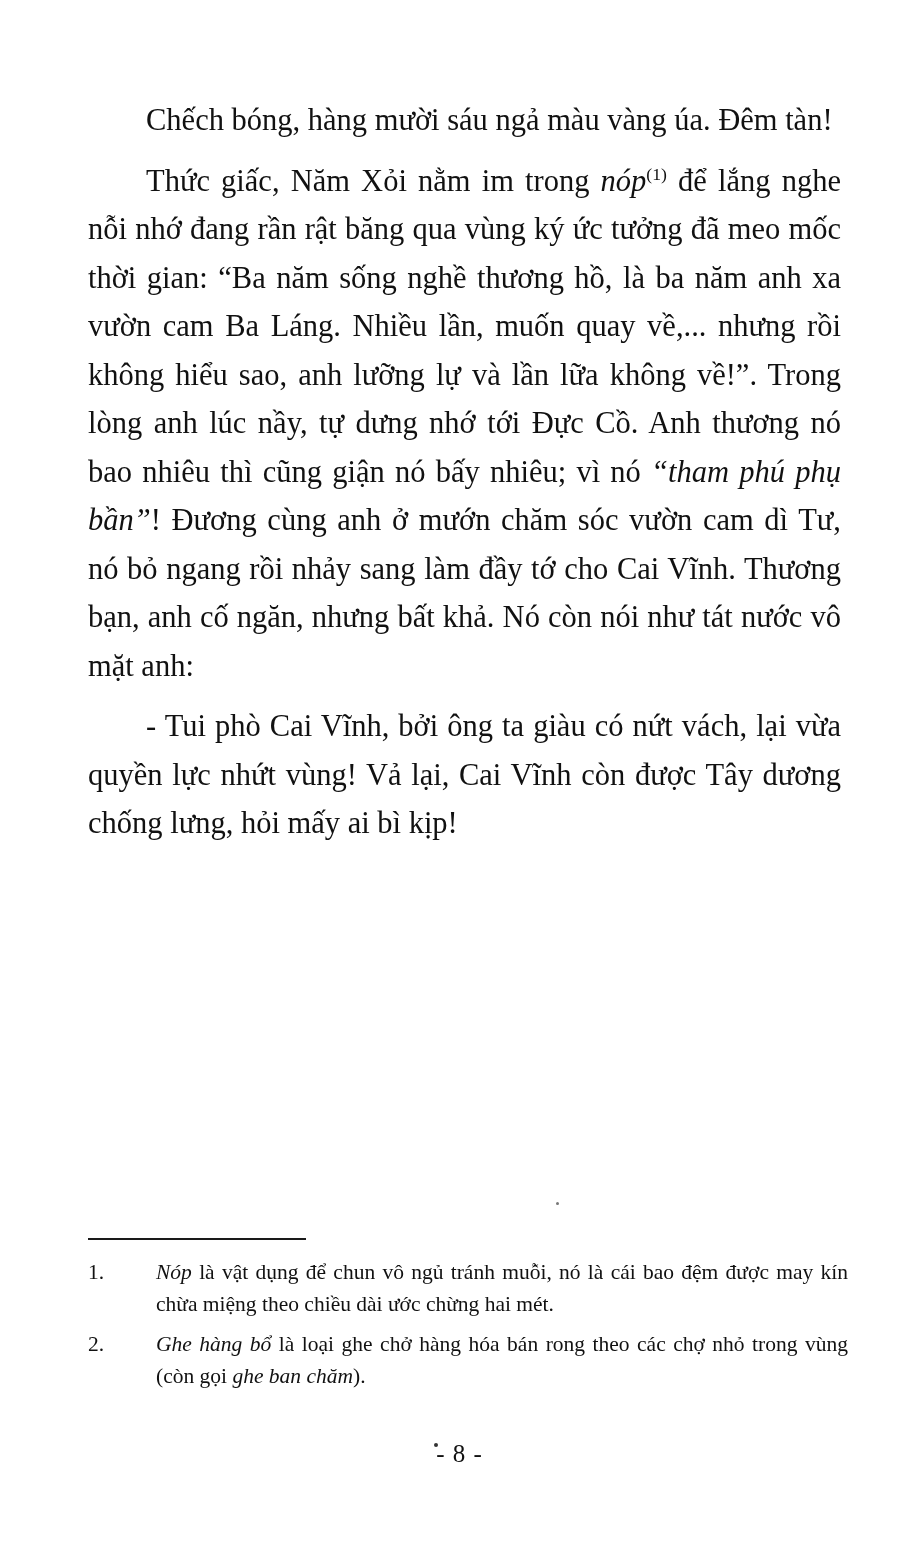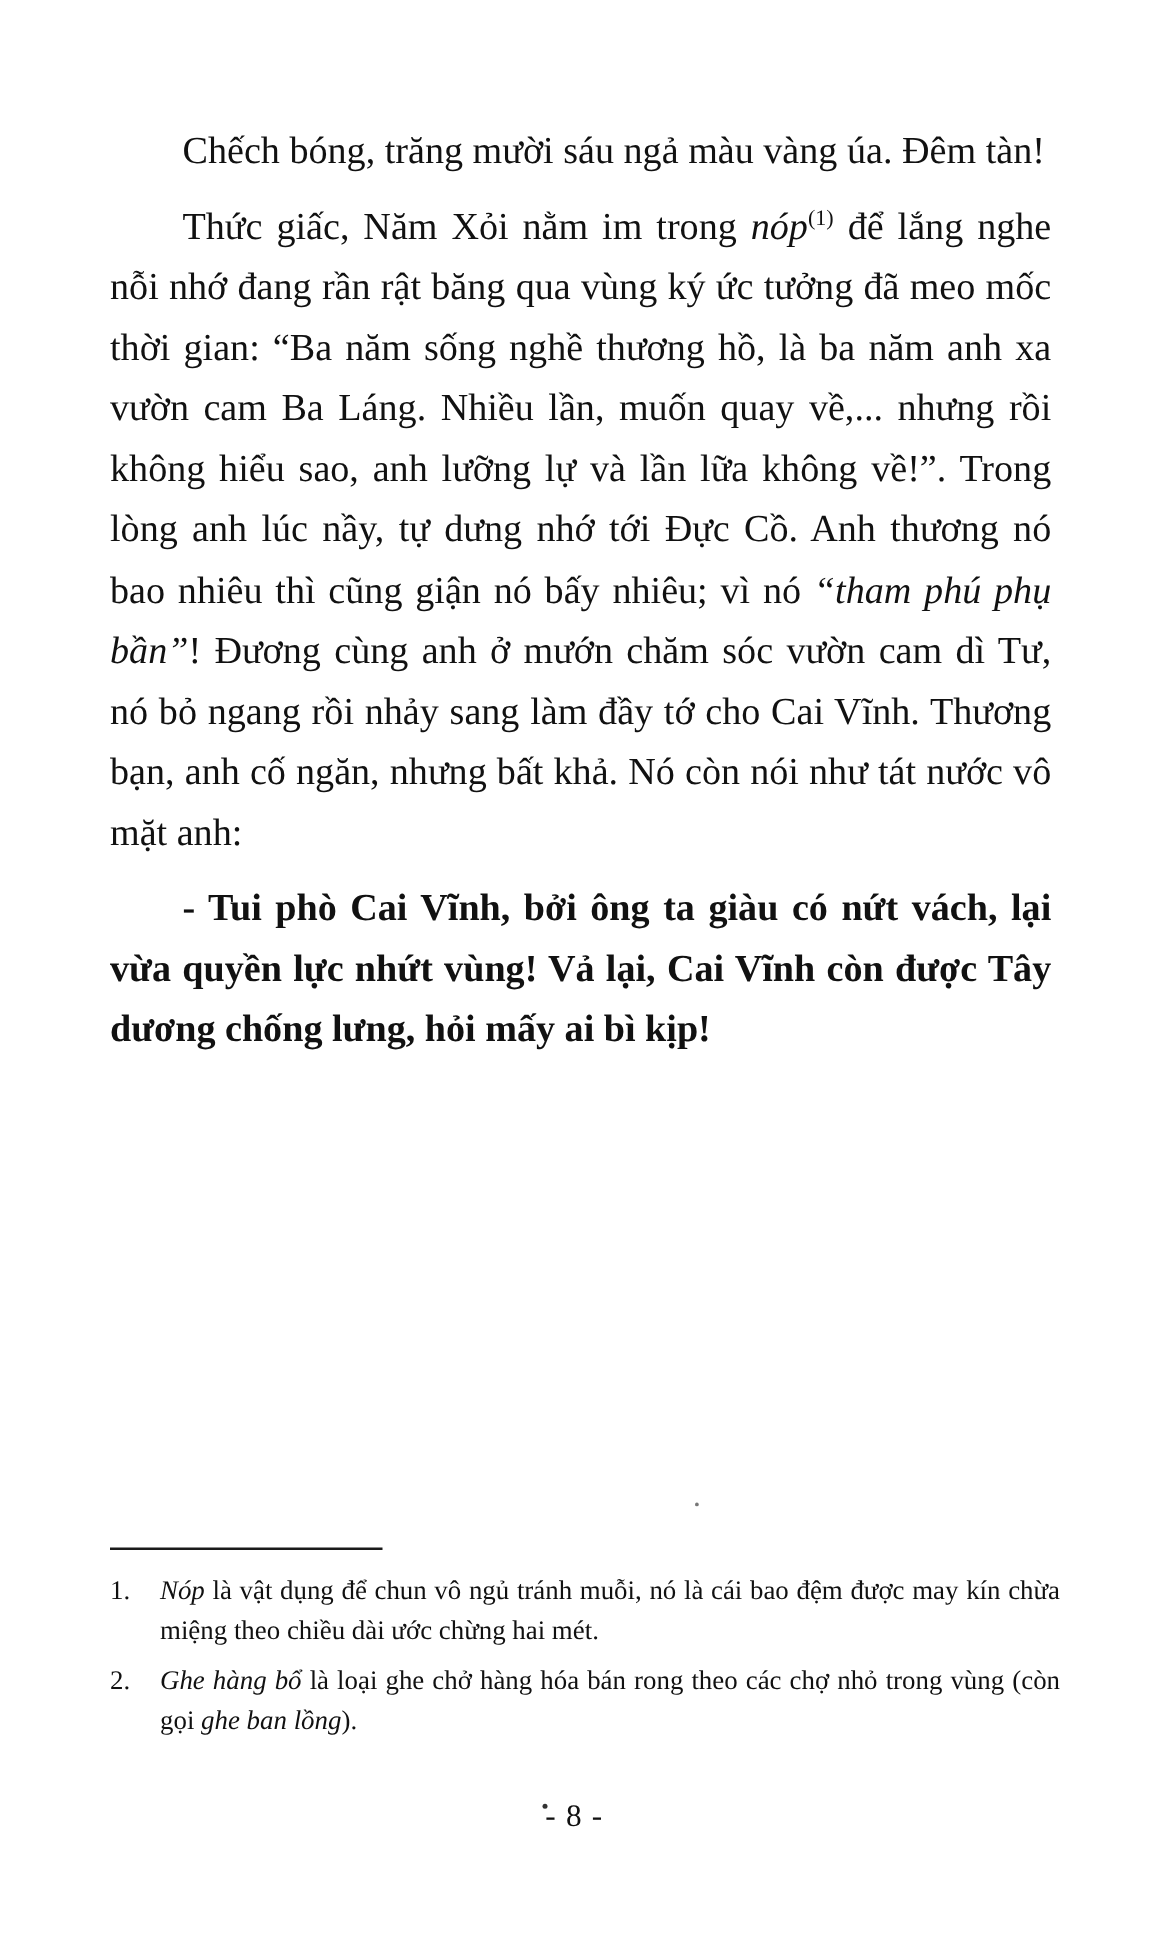--- a/index.html
+++ b/index.html
@@ -29,21 +29,20 @@
     text-align: justify;
     text-justify: inter-word;
     hyphens: none;
   }
   .body-text p {
     margin: 0 0 12px 0;
     text-indent: 58px;
   }
   .body-text p.dialogue {
     text-indent: 58px;
-    font-weight: bold;
   }
   .ital {
     font-style: italic;
   }
   sup.fn {
     font-size: 0.58em;
     vertical-align: super;
     line-height: 0;
   }
   .footnotes {
@@ -64,20 +63,21 @@
     line-height: 32px;
     margin-bottom: 8px;
     text-align: justify;
   }
   .fn-num {
     width: 40px;
     flex: 0 0 40px;
   }
   .fn-body {
     flex: 1 1 auto;
+    margin-left: 28px;
   }
   .page-number {
     position: absolute;
     left: 0;
     top: 1440px;
     width: 919px;
     text-align: center;
     font-size: 25px;
     letter-spacing: 1px;
   }
@@ -99,37 +99,37 @@
     background: #777;
     border-radius: 50%;
   }
 </style>
 </head>
 <body>
 
 <div class="page">
 
   <div class="body-text">
-    <p class="para">Chếch bóng, trăng mười sáu ngả màu vàng úa. Đêm tàn!</p>
+    <p class="para">Chếch bóng, hàng mười sáu ngả màu vàng úa. Đêm tàn!</p>
     <p class="para">Thức giấc, Năm Xỏi nằm im trong <span class="ital">nóp</span><sup class="fn">(1)</sup> để lắng nghe nỗi nhớ đang rần rật băng qua vùng ký ức tưởng đã meo mốc thời gian: “Ba năm sống nghề thương hồ, là ba năm anh xa vườn cam Ba Láng. Nhiều lần, muốn quay về,... nhưng rồi không hiểu sao, anh lưỡng lự và lần lữa không về!”. Trong lòng anh lúc nầy, tự dưng nhớ tới Đực Cồ. Anh thương nó bao nhiêu thì cũng giận nó bấy nhiêu; vì nó <span class="ital">“tham phú phụ bần”</span>! Đương cùng anh ở mướn chăm sóc vườn cam dì Tư, nó bỏ ngang rồi nhảy sang làm đầy tớ cho Cai Vĩnh. Thương bạn, anh cố ngăn, nhưng bất khả. Nó còn nói như tát nước vô mặt anh:</p>
     <p class="para dialogue">- Tui phò Cai Vĩnh, bởi ông ta giàu có nứt vách, lại vừa quyền lực nhứt vùng! Vả lại, Cai Vĩnh còn được Tây dương chống lưng, hỏi mấy ai bì kịp!</p>
   </div>
 
   <div class="speck"></div>
 
   <div class="footnotes">
     <div class="fn-rule"></div>
 
     <div class="fn-item">
       <span class="fn-num">1.</span>
       <span class="fn-body"><span class="ital">Nóp</span> là vật dụng để chun vô ngủ tránh muỗi, nó là cái bao đệm được may kín chừa miệng theo chiều dài ước chừng hai mét.</span>
     </div>
 
     <div class="fn-item">
       <span class="fn-num">2.</span>
-      <span class="fn-body"><span class="ital">Ghe hàng bổ</span> là loại ghe chở hàng hóa bán rong theo các chợ nhỏ trong vùng (còn gọi <span class="ital">ghe ban lồng</span>).</span>
+      <span class="fn-body"><span class="ital">Ghe hàng bổ</span> là loại ghe chở hàng hóa bán rong theo các chợ nhỏ trong vùng (còn gọi <span class="ital">ghe ban chăm</span>).</span>
     </div>
   </div>
 
   <div class="stray-dot"></div>
   <div class="page-number">- 8 -</div>
 
 </div>
 
 </body></html>

